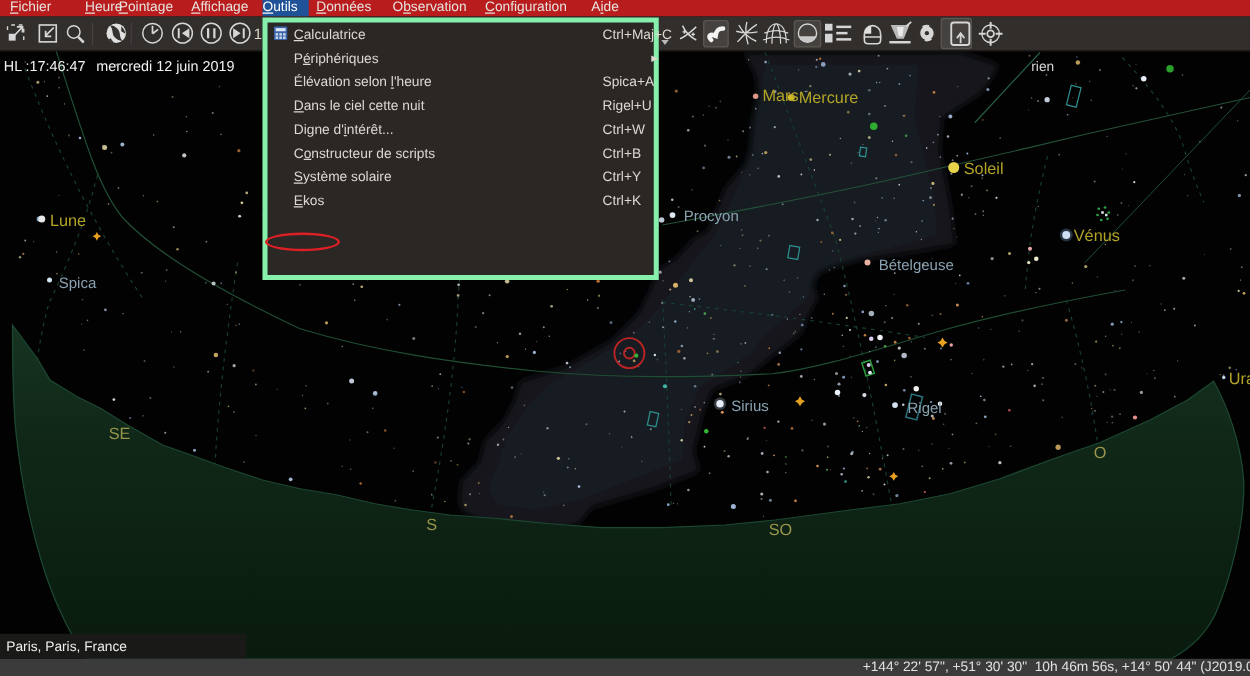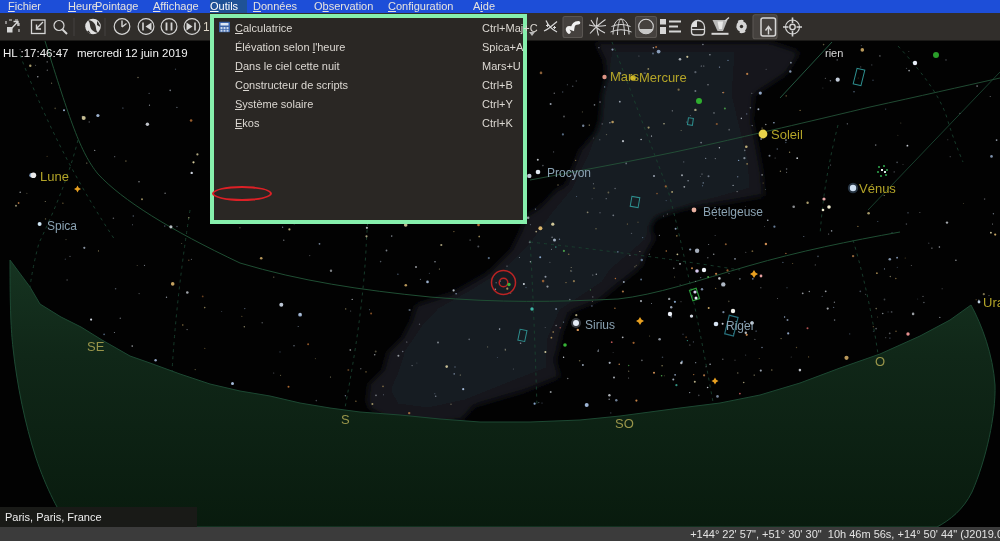--- a/index.html
+++ b/index.html
@@ -1,15 +1,15 @@
 <!DOCTYPE html>
 <html><head><meta charset="utf-8"><style>
 *{margin:0;padding:0;box-sizing:border-box}
 body{width:1000px;height:541px;overflow:hidden;background:#000;font-family:"Liberation Sans",sans-serif;position:relative}
-#menubar{position:absolute;left:0;top:0;width:1000px;height:13px;background:#1d4ed8;z-index:30}
+#menubar{position:absolute;left:0;top:0;width:1000px;height:13px;background:#b91c1c;z-index:30}
 #menubar span{position:absolute;top:0;height:13px;line-height:13px;font-size:11px;color:#e6e3df}
 #menubar span u{text-decoration:underline}
 #toolbar{position:absolute;left:0;top:13px;width:1000px;height:28px;background:#312e2b;border-bottom:1px solid #1b1a18;z-index:20}
 #skymap{position:absolute;left:0;top:41px;z-index:1}
 #statusbar{position:absolute;left:0;top:527px;width:1000px;height:14px;background:#3b3b3b;z-index:30}
 #statusbar .r{position:absolute;right:-3px;top:1px;font-size:11px;color:#e2e2e2;white-space:pre}
 #menu{position:absolute;left:210px;top:14px;width:317px;height:210px;background:#2a2724;border:4px solid #86efac;z-index:40}
 .mi{position:relative;height:19.09px;font-size:11px;color:#dcd8d2}
 .mi .lbl{position:absolute;left:21px;top:50%;transform:translateY(-50%);white-space:pre}
 .mi .sc{position:absolute;left:268px;top:50%;transform:translateY(-50%)}
@@ -927,26 +927,34 @@
           <rect x="4.5" y="5.5" width="2" height="2" fill="#c8d8ec"></rect>
           <rect x="7.5" y="5.5" width="2" height="2" fill="#c8d8ec"></rect>
           <rect x="1.5" y="8.2" width="2" height="2" fill="#c8d8ec"></rect>
           <rect x="4.5" y="8.2" width="2" height="2" fill="#c8d8ec"></rect>
           <rect x="7.5" y="8.2" width="2" height="2" fill="#c8d8ec"></rect>
         </svg></span>
       <span class="lbl"><u>C</u>alculatrice</span>
       <span class="sc">Ctrl+Maj+C</span>
     </div>
 <div class="mi">
+      <span class="lbl">P<u>é</u>riphériques</span>
+      <span class="arr">▶</span>
+    </div>
+<div class="mi">
       <span class="lbl">Élévation selon <u>l</u>'heure</span>
       <span class="sc">Spica+A</span>
     </div>
 <div class="mi">
       <span class="lbl"><u>D</u>ans le ciel cette nuit</span>
-      <span class="sc">Mars+U</span>
+      <span class="sc">Rigel+U</span>
+    </div>
+<div class="mi">
+      <span class="lbl">Digne d'<u>i</u>ntérêt...</span>
+      <span class="sc">Ctrl+W</span>
     </div>
 <div class="mi">
       <span class="lbl">C<u>o</u>nstructeur de scripts</span>
       <span class="sc">Ctrl+B</span>
     </div>
 <div class="mi">
       <span class="lbl"><u>S</u>ystème solaire</span>
       <span class="sc">Ctrl+Y</span>
     </div>
 <div class="mi">

